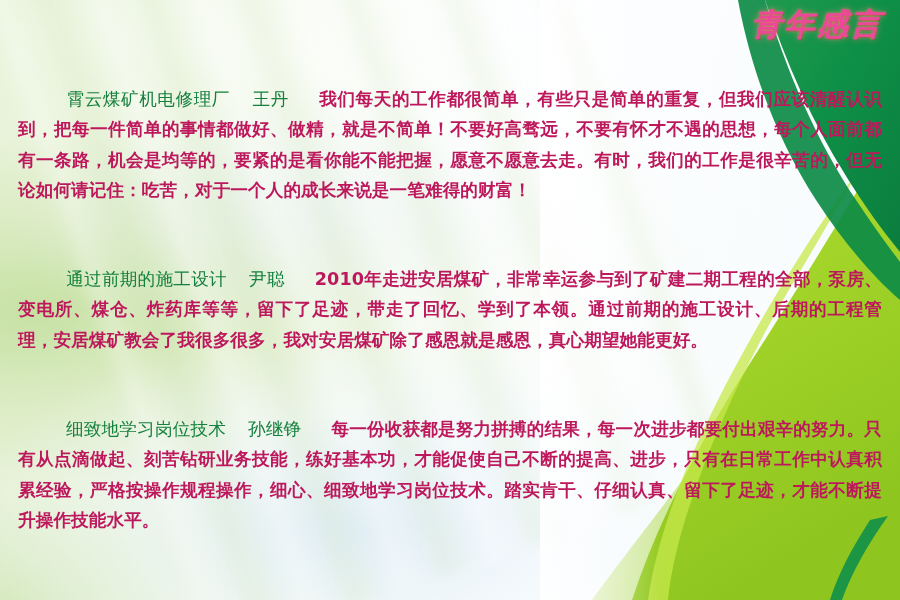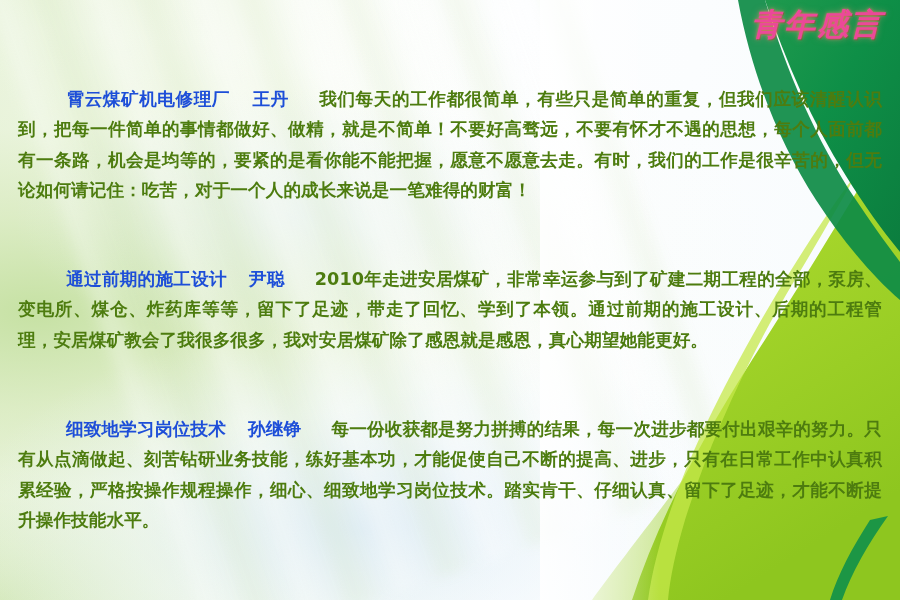--- a/index.html
+++ b/index.html
@@ -120,28 +120,28 @@
     font-weight: 700;
     letter-spacing: .1px;
   }
   .para.p1 { top: 66px; }
   .para.p2 { top: 246px; }
   .para.p3 { top: 396px; }
 
   .para .indent { display: inline-block; width: 48px; }
 
   .speaker {
-    color: #1d4ed8;
-    font-weight: 700;
+    color: #15803d;
+    font-weight: 400;
   }
   .speaker .unit { margin-right: 0; }
   .speaker .gap  { display: inline-block; width: 22px; }
   .speaker-gap   { display: inline-block; width: 30px; }
 
-  .body-text { color: #4d7c0f; }
+  .body-text { color: #be185d; }
 </style>
 </head>
 <body>
 
 <div id="slide">
 
   <div class="bg-base"></div>
   <div class="bg-blue"></div>
   <div class="bg-streaks"></div>
 

